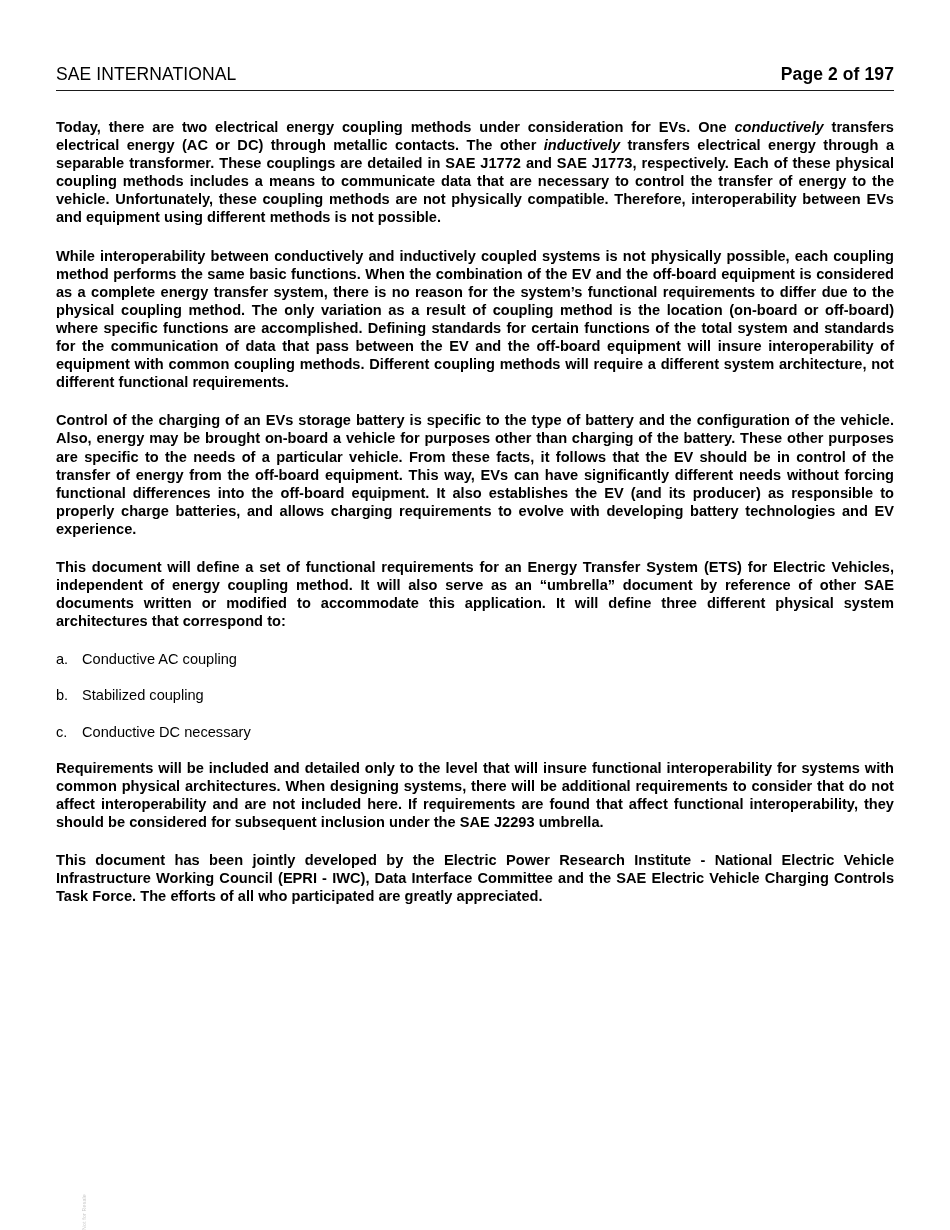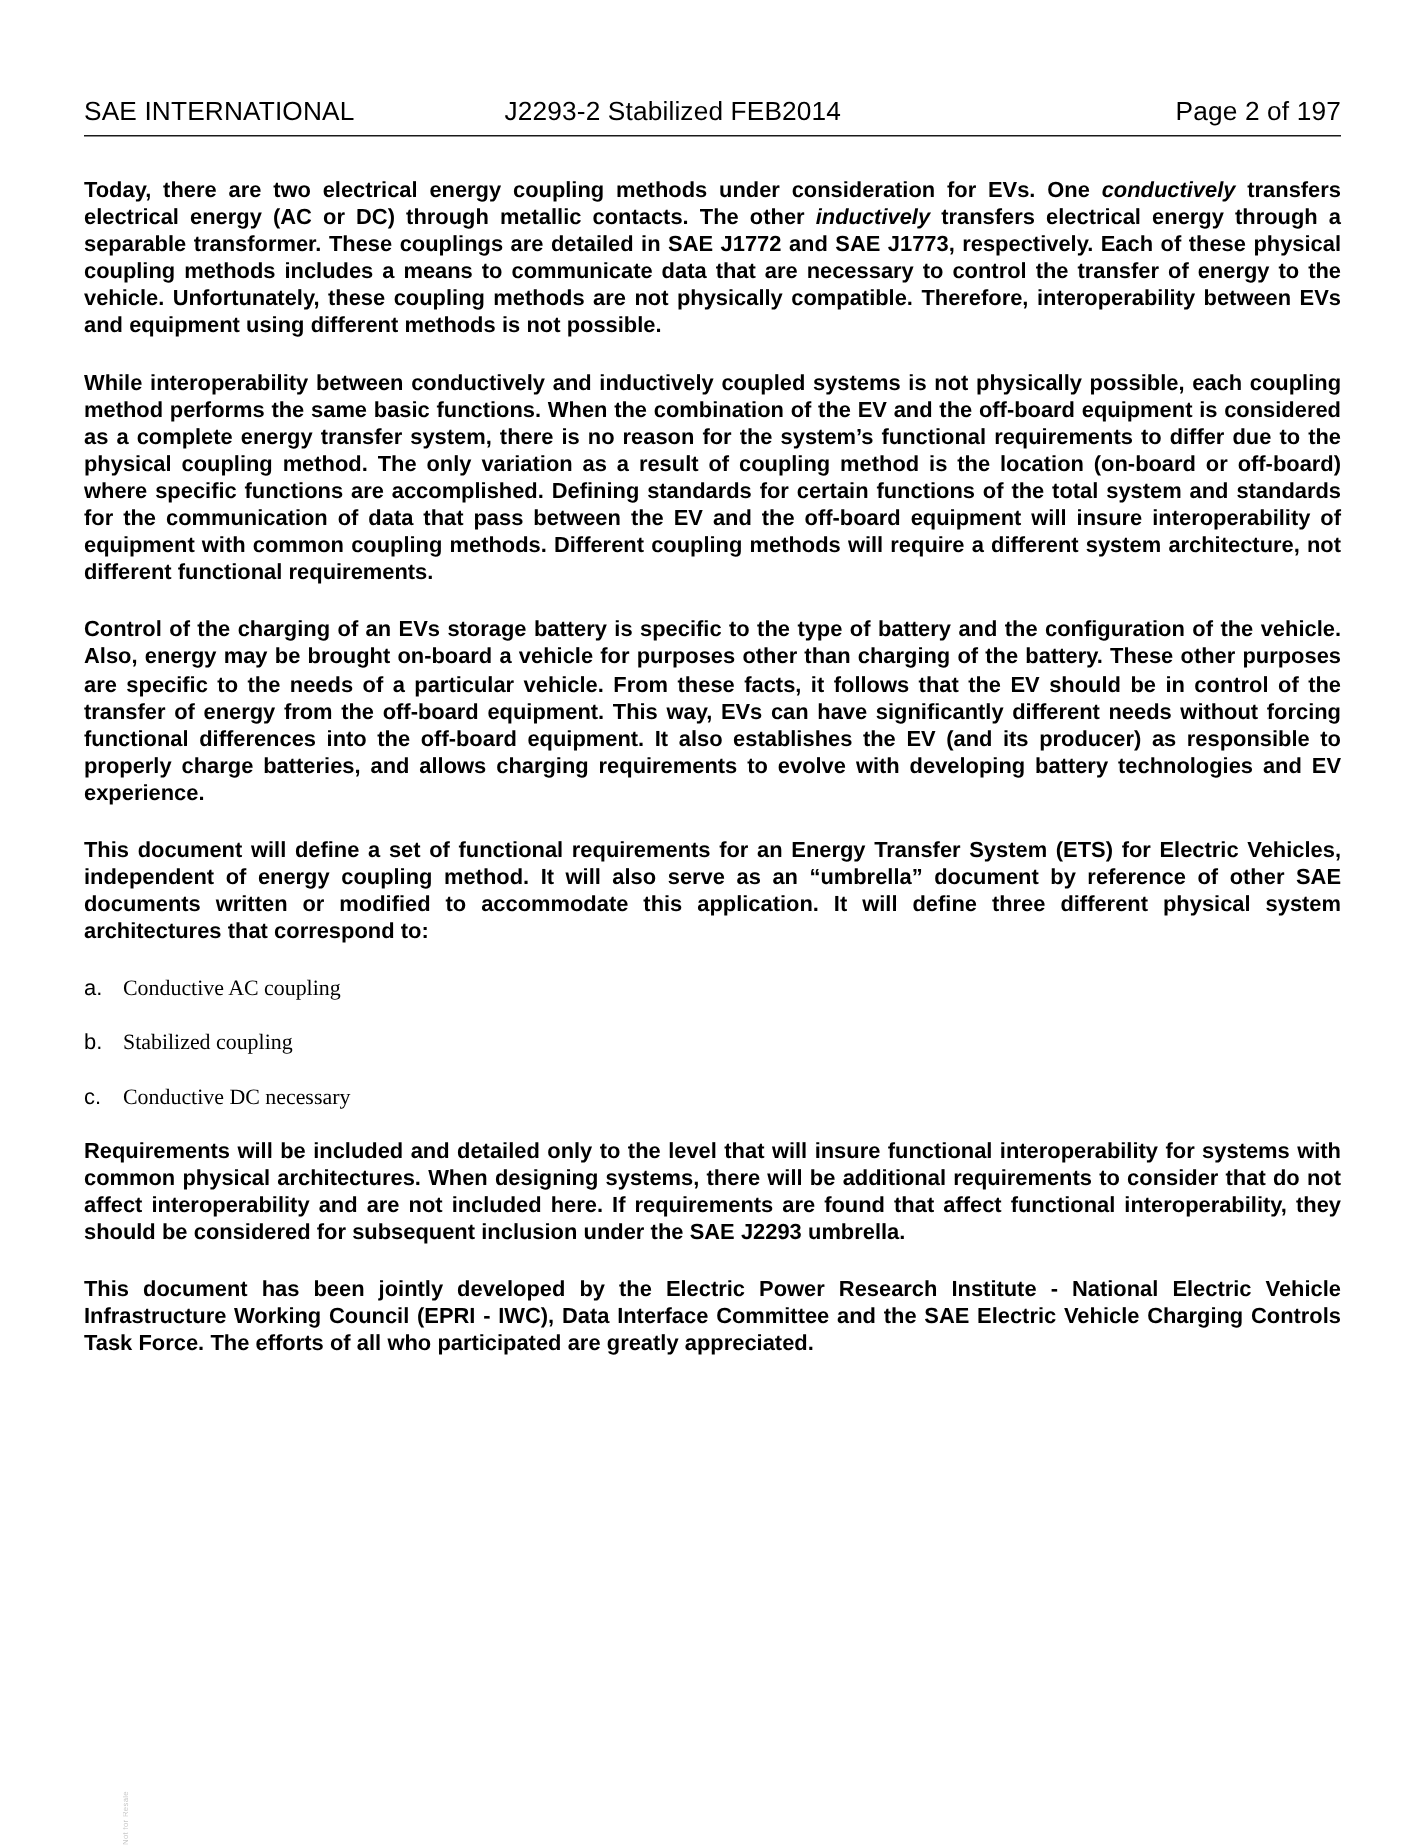--- a/index.html
+++ b/index.html
@@ -36,21 +36,21 @@
     border-bottom: 1.6px solid #1a1a1a;
     display: flex;
     align-items: flex-start;
     justify-content: space-between;
     font-size: 17.5px;
     letter-spacing: 0.1px;
     white-space: nowrap;
   }
   .doc-header .hdr-left   { flex: 0 0 auto; }
   .doc-header .hdr-center { flex: 0 0 auto; margin-left: 100px; }
-  .doc-header .hdr-right  { flex: 0 0 auto; margin-left: auto; }
+  .doc-header .hdr-right  { flex: 0 0 auto; margin-left: auto; font-weight: bold; }
 
   
   .content {
     position: absolute;
     left: 56px;
     top: 118px;
     width: 838px;
   }
 
   p.body-para {
@@ -77,21 +77,20 @@
     font-size: 14.6px;
     line-height: 18.1px;
     margin-bottom: 18px;
   }
   .list-row .marker {
     flex: 0 0 26px;
     width: 26px;
   }
   .list-row .item-text {
     flex: 1 1 auto;
-    font-family: Liberation Serif, serif;
   }
 
   
   .gap-before-list { margin-top: 0; }
 
   
   .doc-footer {
     position: absolute;
     left: 0;
     top: 1196px;
@@ -121,21 +120,20 @@
     user-select: none;
   }
 </style>
 </head>
 <body>
 
 <div class="page">
 
   <div class="doc-header">
     <span class="hdr-left">SAE INTERNATIONAL</span>
-    <span class="hdr-center">J2293-2 Stabilized FEB2014</span>
     <span class="hdr-right">Page 2 of 197</span>
   </div>
 
   <div class="content">
 
     <p class="body-para"><span>Today, there are two electrical energy coupling methods under consideration for EVs. One </span><span class="it">conductively</span><span> transfers electrical energy (AC or DC) through metallic contacts. The other </span><span class="it">inductively</span><span> transfers electrical energy through a separable transformer. These couplings are detailed in SAE J1772 and SAE J1773, respectively. Each of these physical coupling methods includes a means to communicate data that are necessary to control the transfer of energy to the vehicle. Unfortunately, these coupling methods are not physically compatible. Therefore, interoperability between EVs and equipment using different methods is not possible.</span></p>
 
     <p class="body-para">While interoperability between conductively and inductively coupled systems is not physically possible, each coupling method performs the same basic functions. When the combination of the EV and the off-board equipment is considered as a complete energy transfer system, there is no reason for the system’s functional requirements to differ due to the physical coupling method. The only variation as a result of coupling method is the location (on-board or off-board) where specific functions are accomplished. Defining standards for certain functions of the total system and standards for the communication of data that pass between the EV and the off-board equipment will insure interoperability of equipment with common coupling methods. Different coupling methods will require a different system architecture, not different functional requirements.</p>
 
     <p class="body-para">Control of the charging of an EVs storage battery is specific to the type of battery and the configuration of the vehicle. Also, energy may be brought on-board a vehicle for purposes other than charging of the battery. These other purposes are specific to the needs of a particular vehicle. From these facts, it follows that the EV should be in control of the transfer of energy from the off-board equipment. This way, EVs can have significantly different needs without forcing functional differences into the off-board equipment. It also establishes the EV (and its producer) as responsible to properly charge batteries, and allows charging requirements to evolve with developing battery technologies and EV experience.</p>

